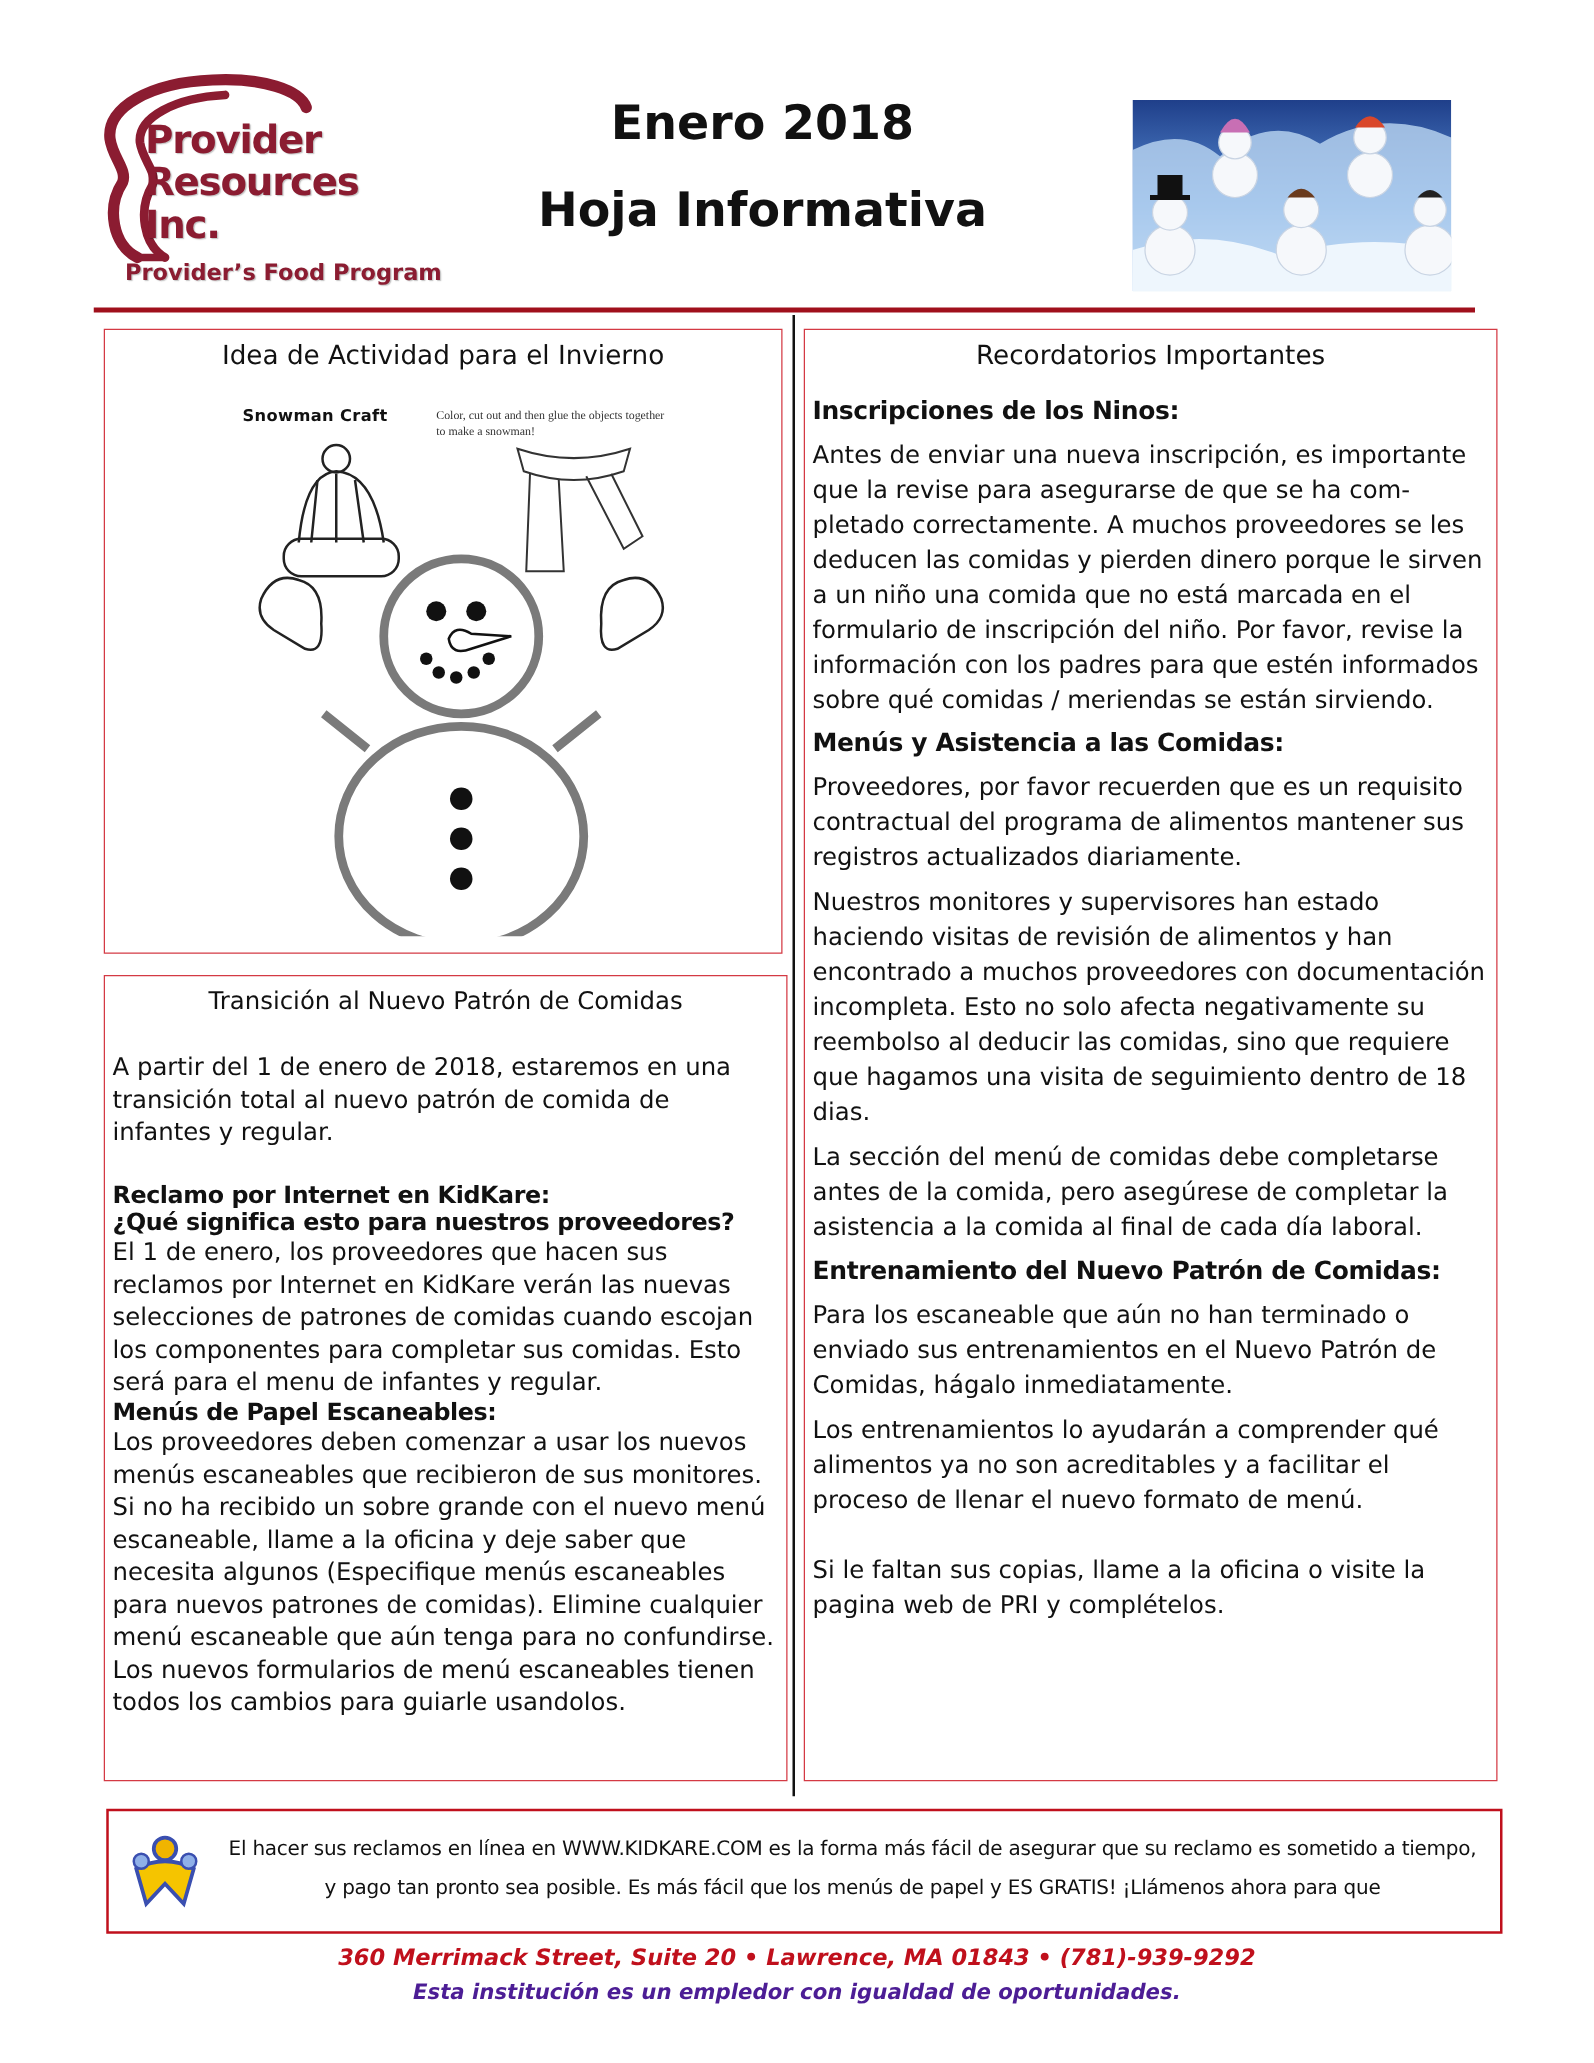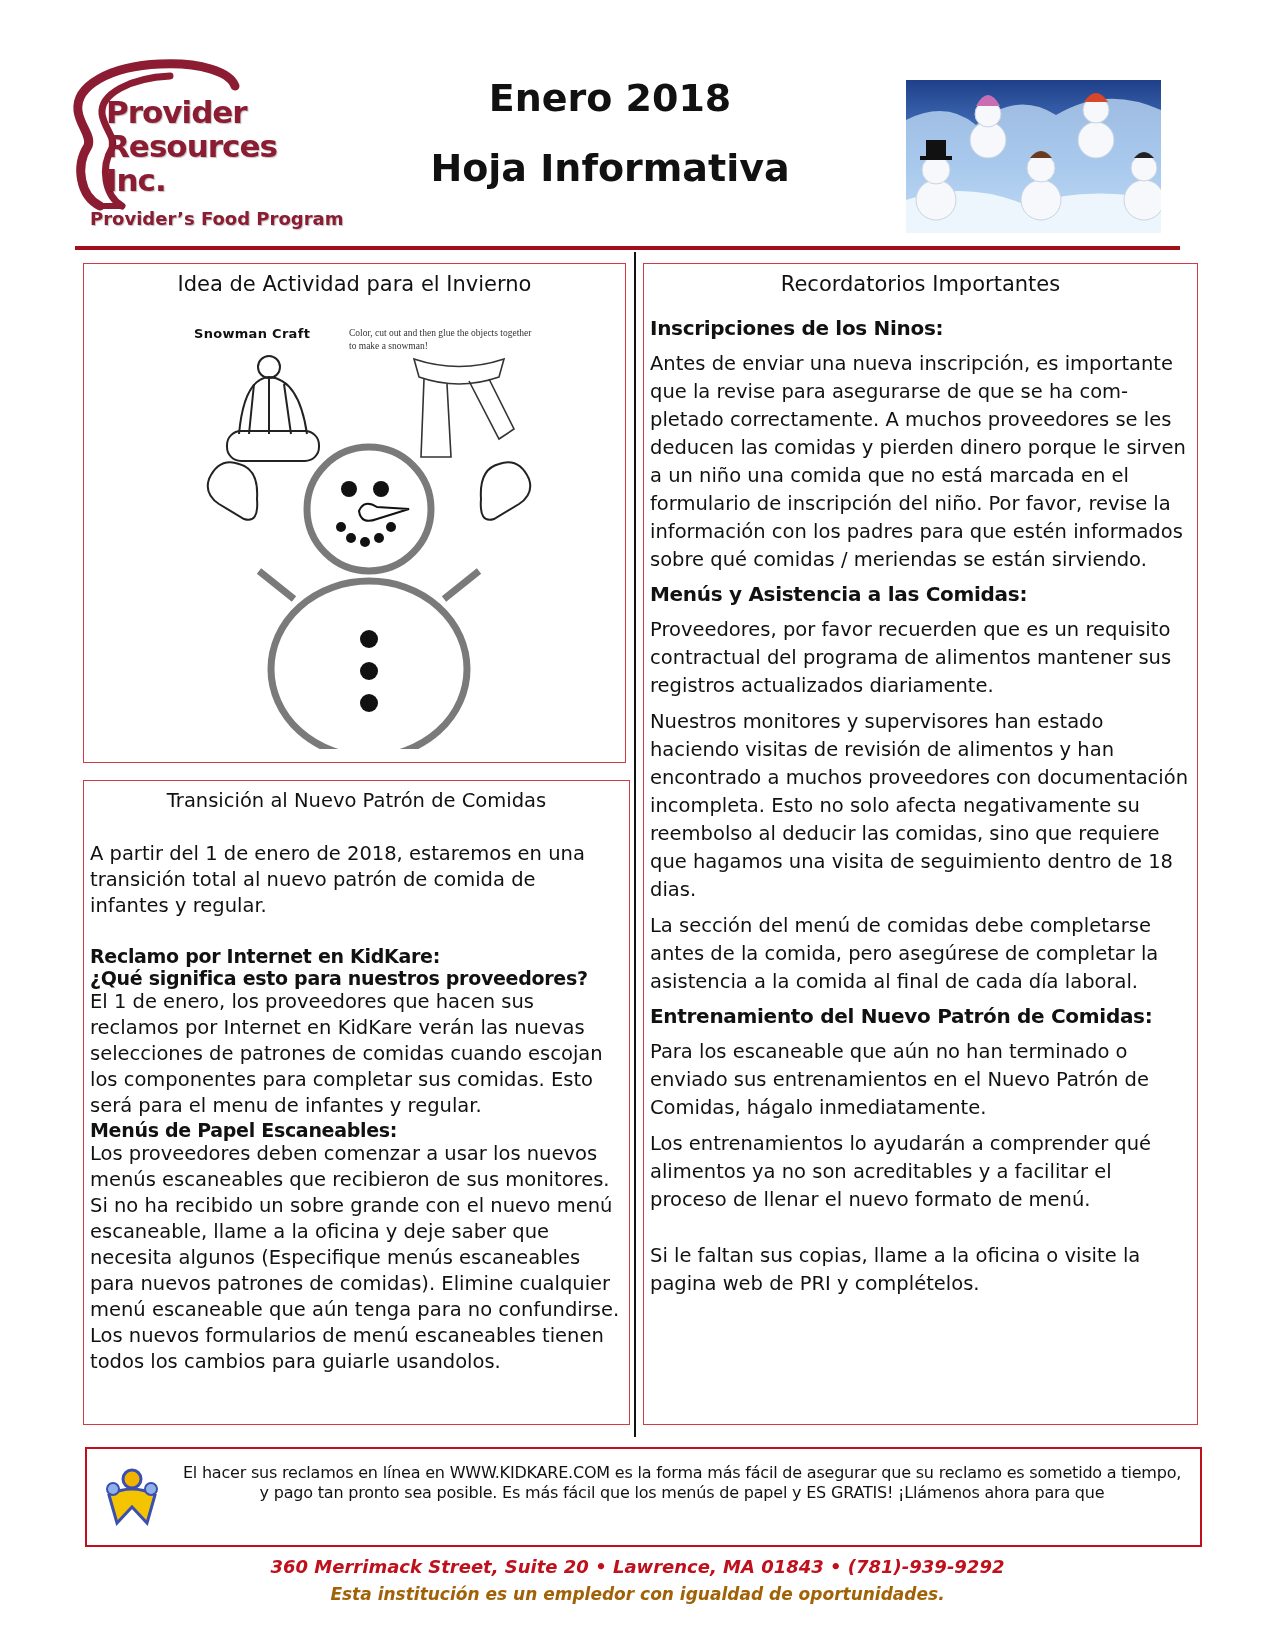--- a/index.html
+++ b/index.html
@@ -1,21 +1,21 @@
 <!DOCTYPE html>
 <html><head>
 <meta charset="utf-8">
 <style>
   html, body { margin: 0; padding: 0; background: #ffffff; }
   body { width: 1275px; height: 1650px; position: relative; overflow: hidden;
          font-family: "DejaVu Sans", sans-serif; color: #111; }
   .abs { position: absolute; }
 
   
-  #logo { left: 70px; top: 56px; width: 290px; height: 180px; }
+  #logo { left: 80px; top: 56px; width: 290px; height: 180px; }
   .logo-text { position: absolute; color: #8b1c31; font-family: "DejaVu Sans", sans-serif;
                font-weight: bold; letter-spacing: -1px; text-shadow: 1px 1px 1px rgba(0,0,0,0.25); }
   #logo-l1 { left: 36px; top: 38px; font-size: 31px; }
   #logo-l2 { left: 36px; top: 72px; font-size: 31px; }
   #logo-l3 { left: 36px; top: 106px; font-size: 31px; }
   #logo-l4 { left: 20px; top: 152px; font-size: 18px; letter-spacing: 0; }
   #title1 { left: 400px; top: 76px; width: 420px; text-align: center; font-size: 38px; font-weight: bold; }
   #title2 { left: 390px; top: 146px; width: 440px; text-align: center; font-size: 38px; font-weight: bold; }
   #snowmen { left: 906px; top: 80px; width: 255px; height: 153px; }
 
@@ -41,24 +41,24 @@
   #transition-body { position: absolute; left: 6px; top: 60px; width: 530px; }
   #transition-body .para { line-height: 26px; }
   .gap { height: 26px; }
 
   #reminders-title { top: 8px; font-size: 21px; }
   #reminders-body { position: absolute; left: 6px; top: 48px; width: 540px; }
   #reminders-body .sub { margin: 4px 0 10px 0; font-size: 20px; }
   #reminders-body .para { margin-bottom: 8px; }
 
   #kid-logo { left: 12px; top: 16px; width: 66px; height: 64px; }
-  #banner-text { left: 90px; top: 14px; width: 1010px; text-align: center; font-size: 16px; line-height: 20px; letter-spacing: -0.2px; }
+  #banner-text { left: 90px; top: 14px; width: 1010px; text-align: center; font-size: 16px; line-height: 31px; letter-spacing: -0.2px; }
 
   #footer-addr { left: 0; width: 1275px; top: 1556px; text-align: center; color: #c0101c; font-weight: bold; font-size: 18px; font-style: italic; }
-  #footer-eq { left: 0; width: 1275px; top: 1584px; text-align: center; color: #a16207; font-weight: bold; font-size: 17px; font-style: italic; }
+  #footer-eq { left: 0; width: 1275px; top: 1584px; text-align: center; color: #4c1d95; font-weight: bold; font-size: 17px; font-style: italic; }
 </style>
 </head>
 <body>
 
 <div id="logo" class="abs">
   <svg width="290" height="180" viewBox="0 0 290 180" style="position:absolute;left:0;top:0;">
     <path d="M30 150 C10 140 5 110 18 90 C22 80 10 70 8 55 C5 30 40 10 90 8 C130 6 160 16 165 30" fill="none" stroke="#8b1c31" stroke-width="9" stroke-linecap="round"></path>
     <path d="M52 150 C35 140 30 112 42 92 C46 82 34 72 32 58 C30 38 60 22 100 20" fill="none" stroke="#8b1c31" stroke-width="7" stroke-linecap="round"></path>
     <path d="M30 150 L52 150" stroke="#8b1c31" stroke-width="6"></path>
   </svg>

